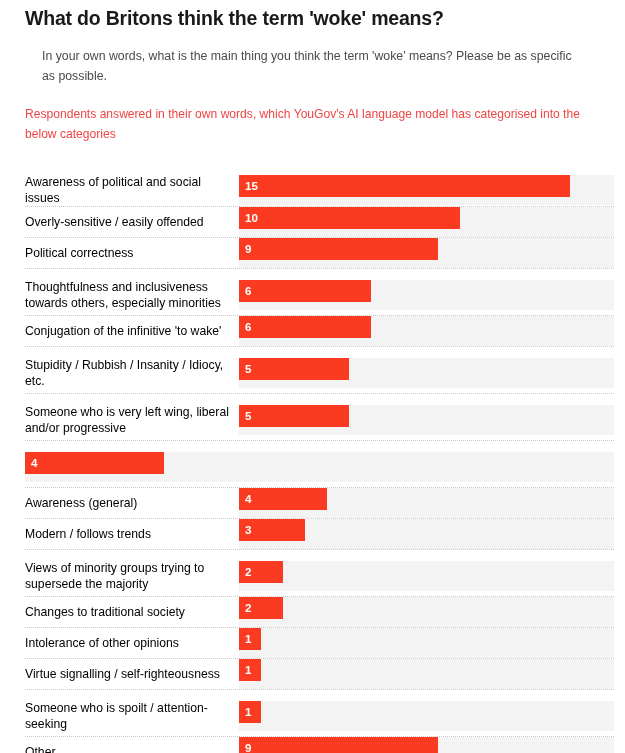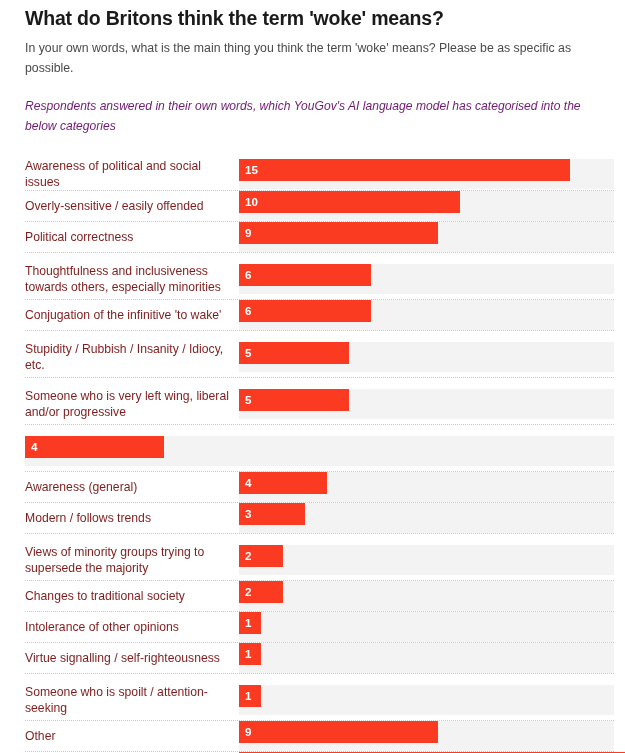--- a/index.html
+++ b/index.html
@@ -35,29 +35,28 @@
     font-weight: bold;
     color: #1a1a1a;
     line-height: 1.25;
     margin: 0 0 9px 0;
     letter-spacing: -0.2px;
   }
   .chart-subtitle {
     font-size: 12.3px;
     color: #4a4a4a;
     line-height: 1.62;
-    margin: 0;
+    margin: 17px;
     max-width: 578px;
   }
   .chart-note {
     font-size: 12.1px;
-    font-style: italic;
-    color: #701a75;
+    color: #ef4444;
     line-height: 1.6;
-    margin: 18px 0 8px 0;
+    margin: 18px 0 16px 0;
     max-width: 585px;
   }
 
   
   .chart-body {
     margin-top: 14px;
     padding-left: 14px;
     padding-right: 0;
     flex: 1 1 auto;
   }
@@ -73,21 +72,21 @@
     border-bottom: none;
   }
   .bar-row.two-line {
     min-height: 41px;
     margin-top: 6px;
   }
   .row-label {
     width: 214px;
     flex: 0 0 214px;
     font-size: 12.2px;
-    color: #7f1d1d;
+    color: #000000;
     line-height: 1.33;
     padding-right: 10px;
     box-sizing: border-box;
   }
   .track {
     position: relative;
     flex: 1 1 auto;
     height: 30px;
     background: #f3f3f3;
   }

